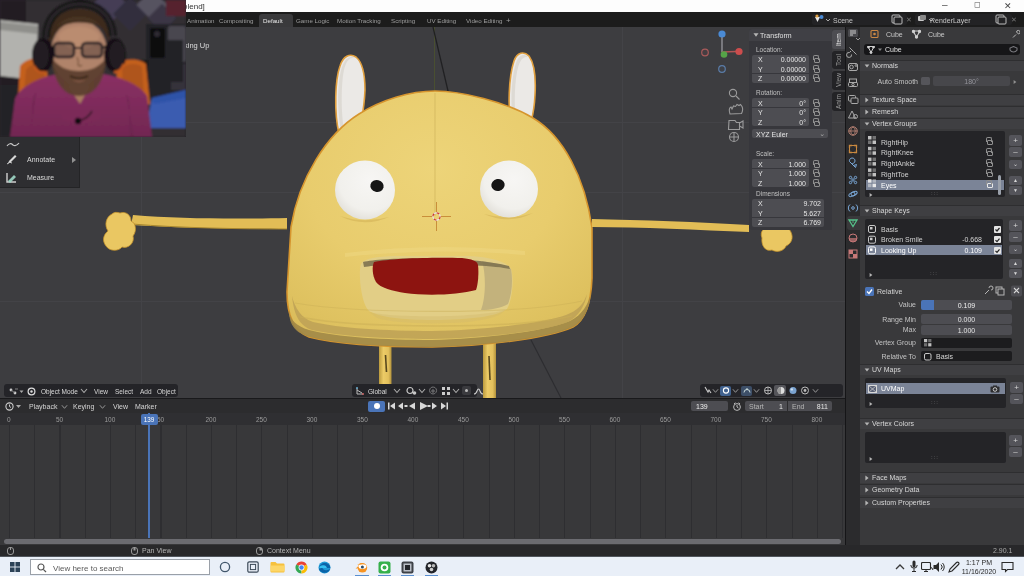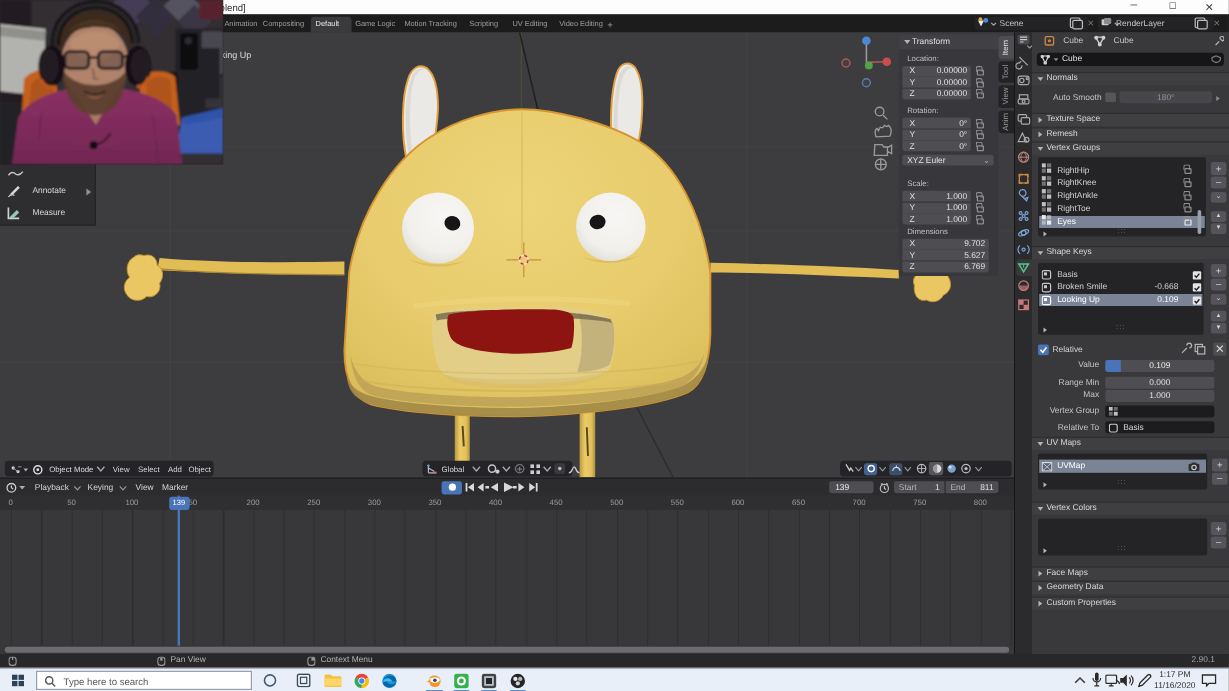--- a/index.html
+++ b/index.html
@@ -794,21 +794,21 @@
         <rect x="6" y="0" width="5" height="5"></rect>
         <rect x="0" y="6" width="5" height="5"></rect>
         <rect x="6" y="6" width="5" height="5"></rect>
       </g>
     </svg>
   <div class="ab" style="left:30px;top:2px;width:180px;height:16px;background:#fff;border:1px solid #9aa0a8">
     <svg class="ab" style="left:6px;top:3px" width="10" height="10" viewBox="0 0 10 10">
         <circle cx="4" cy="4" r="3" fill="none" stroke="#555" stroke-width="1.2"></circle>
         <line x1="6.3" y1="6.3" x2="9" y2="9" stroke="#555" stroke-width="1.2"></line>
       </svg>
-    <span class="ab" style="left:22px;top:4px;font-size:8px;color:#5a5a5a">Type here to search</span>
+    <span class="ab" style="left:22px;top:4px;font-size:8px;color:#5a5a5a">View here to search</span>
   </div>
   <svg class="ab" style="left:219px;top:4px" width="12" height="12" viewBox="0 0 12 12">
       <circle cx="6" cy="6" r="4.6" fill="none" stroke="#41566b" stroke-width="1.3"></circle>
     </svg>
   <svg class="ab" style="left:247px;top:4px" width="12" height="12" viewBox="0 0 12 12">
       <rect x="0.8" y="0.8" width="10.4" height="10.4" rx="1.5" fill="none" stroke="#3c4a58" stroke-width="1.2"></rect>
       <rect x="3.4" y="3.4" width="5.2" height="5.2" fill="none" stroke="#3c4a58" stroke-width="1"></rect>
     </svg>
   <svg class="ab" style="left:270px;top:4px" width="15" height="12" viewBox="0 0 15 12">
       <path d="M0.5,2 a1,1 0 0,1 1,-1 h4 l1.5,1.5 h6.5 a1,1 0 0,1 1,1 v7 a1,1 0 0,1 -1,1 h-12 a1,1 0 0,1 -1,-1 z" fill="#f6c13d"></path>

